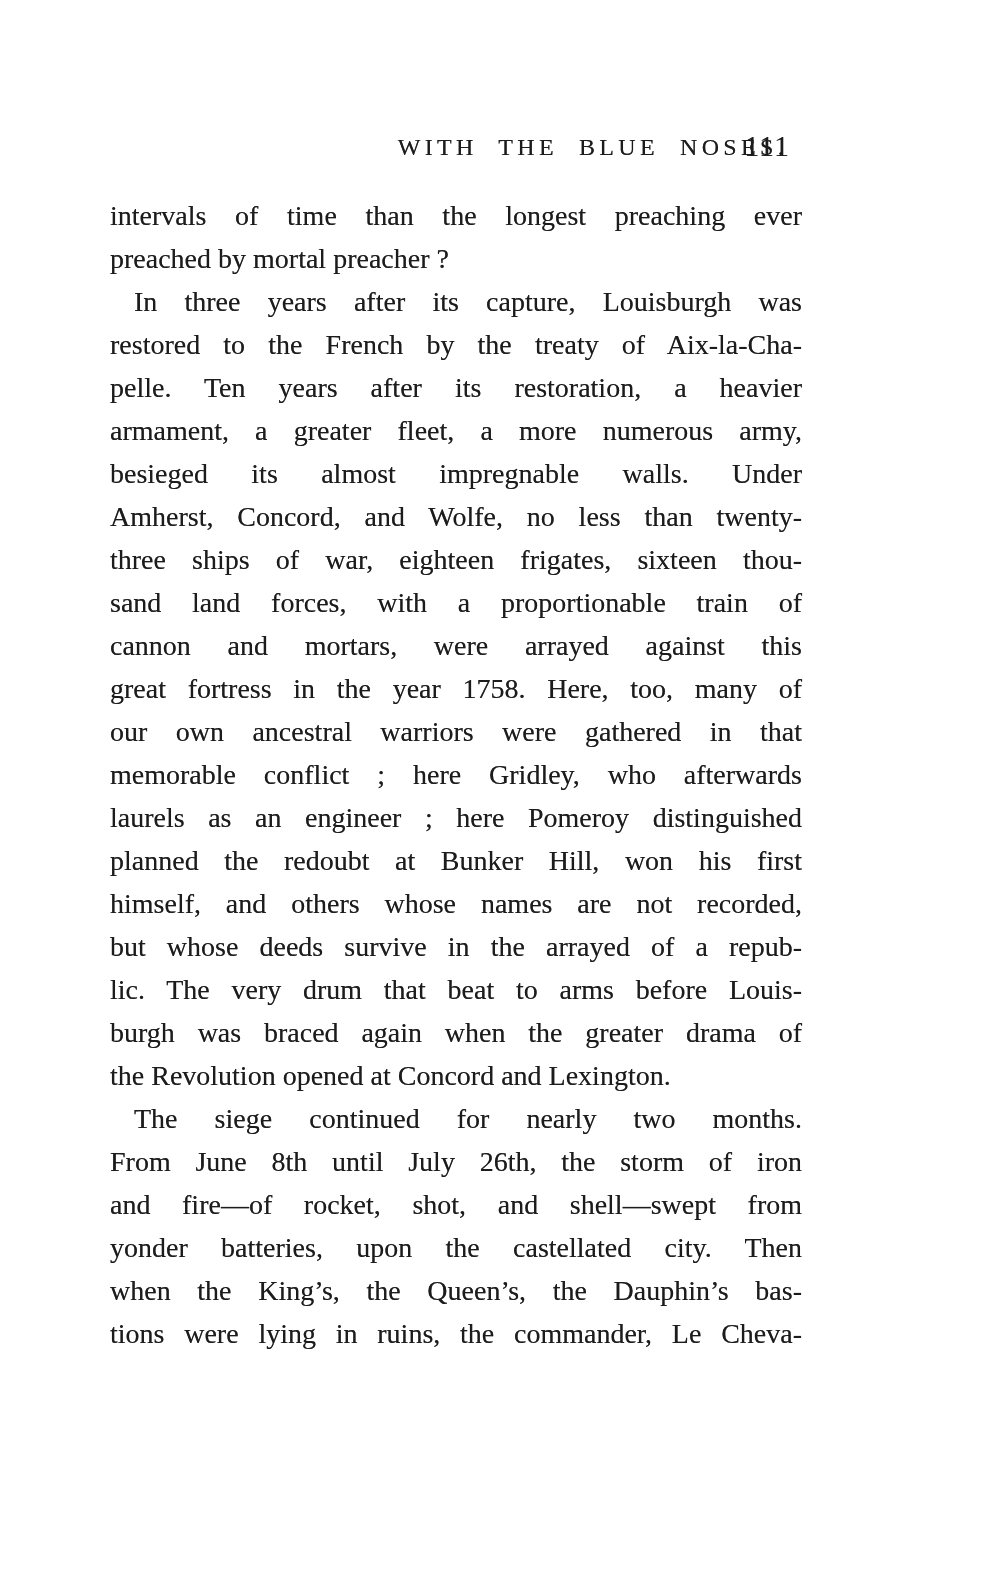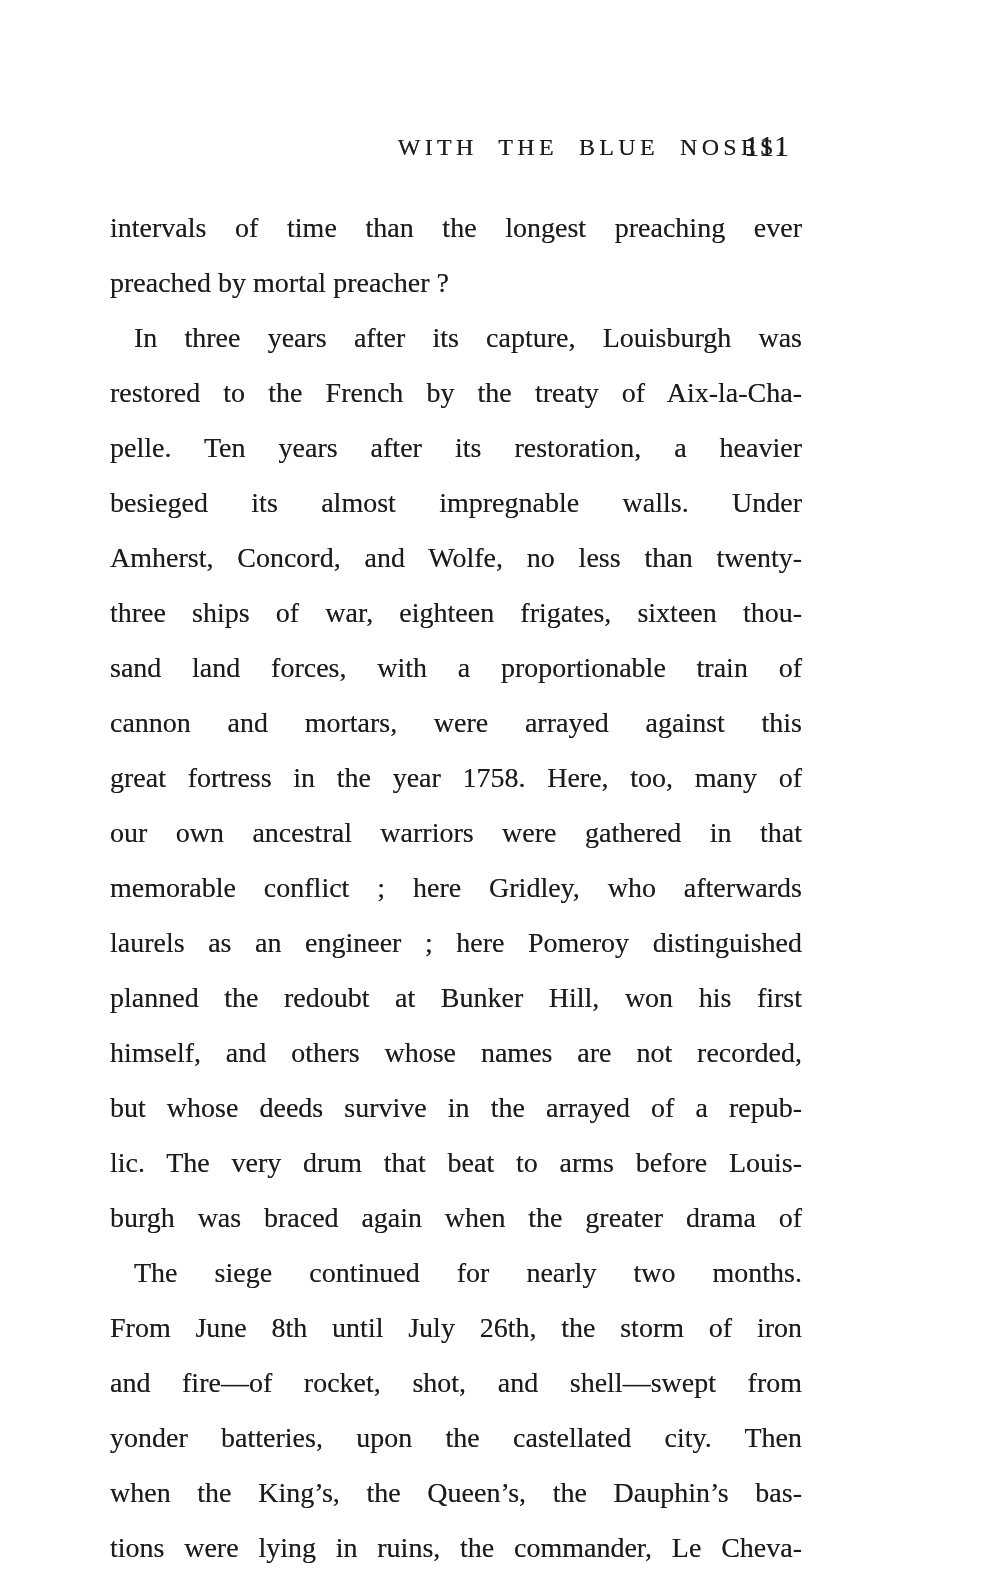--- a/index.html
+++ b/index.html
@@ -49,21 +49,20 @@
     position: absolute;
     left: 110px;
     top: 194px;
     width: 692px;
     font-size: 28px;
     line-height: 43px;
     text-shadow: 0 0 0.5px rgba(25,25,25,0.6);
   }
   .line {
     text-align: left;
-    margin-top: 12px;
   }
   .line.just {
     text-align: justify;
     text-align-last: justify;
   }
   .line.indent {
     padding-left: 24px;
   }
 </style>
 </head>
@@ -74,34 +73,36 @@
     <span class="running-title">WITH THE BLUE NOSES.</span>
     <span class="page-number">111</span>
   </header>
 
   <main class="text-block" id="text-block">
       <div class="line just">intervals of time than the longest preaching ever</div>
       <div class="line">preached by mortal preacher ?</div>
       <div class="line just indent">In three years after its capture, Louisburgh was</div>
       <div class="line just">restored to the French by the treaty of Aix-la-Cha-</div>
       <div class="line just">pelle. Ten years after its restoration, a heavier</div>
+      <div class="line just">armament, a greater fleet, a more numerous army,</div>
       <div class="line just">besieged its almost impregnable walls. Under</div>
       <div class="line just">Amherst, Concord, and Wolfe, no less than twenty-</div>
       <div class="line just">three ships of war, eighteen frigates, sixteen thou-</div>
       <div class="line just">sand land forces, with a proportionable train of</div>
       <div class="line just">cannon and mortars, were arrayed against this</div>
       <div class="line just">great fortress in the year 1758. Here, too, many of</div>
       <div class="line just">our own ancestral warriors were gathered in that</div>
       <div class="line just">memorable conflict ; here Gridley, who afterwards</div>
       <div class="line just">laurels as an engineer ; here Pomeroy distinguished</div>
       <div class="line just">planned the redoubt at Bunker Hill, won his first</div>
       <div class="line just">himself, and others whose names are not recorded,</div>
       <div class="line just">but whose deeds survive in the arrayed of a repub-</div>
       <div class="line just">lic. The very drum that beat to arms before Louis-</div>
       <div class="line just">burgh was braced again when the greater drama of</div>
+      <div class="line">the Revolution opened at Concord and Lexington.</div>
       <div class="line just indent">The siege continued for nearly two months.</div>
       <div class="line just">From June 8th until July 26th, the storm of iron</div>
       <div class="line just">and fire—of rocket, shot, and shell—swept from</div>
       <div class="line just">yonder batteries, upon the castellated city. Then</div>
       <div class="line just">when the King’s, the Queen’s, the Dauphin’s bas-</div>
       <div class="line just">tions were lying in ruins, the commander, Le Cheva-</div>
     </main>
 </div>
 
 </body></html>

